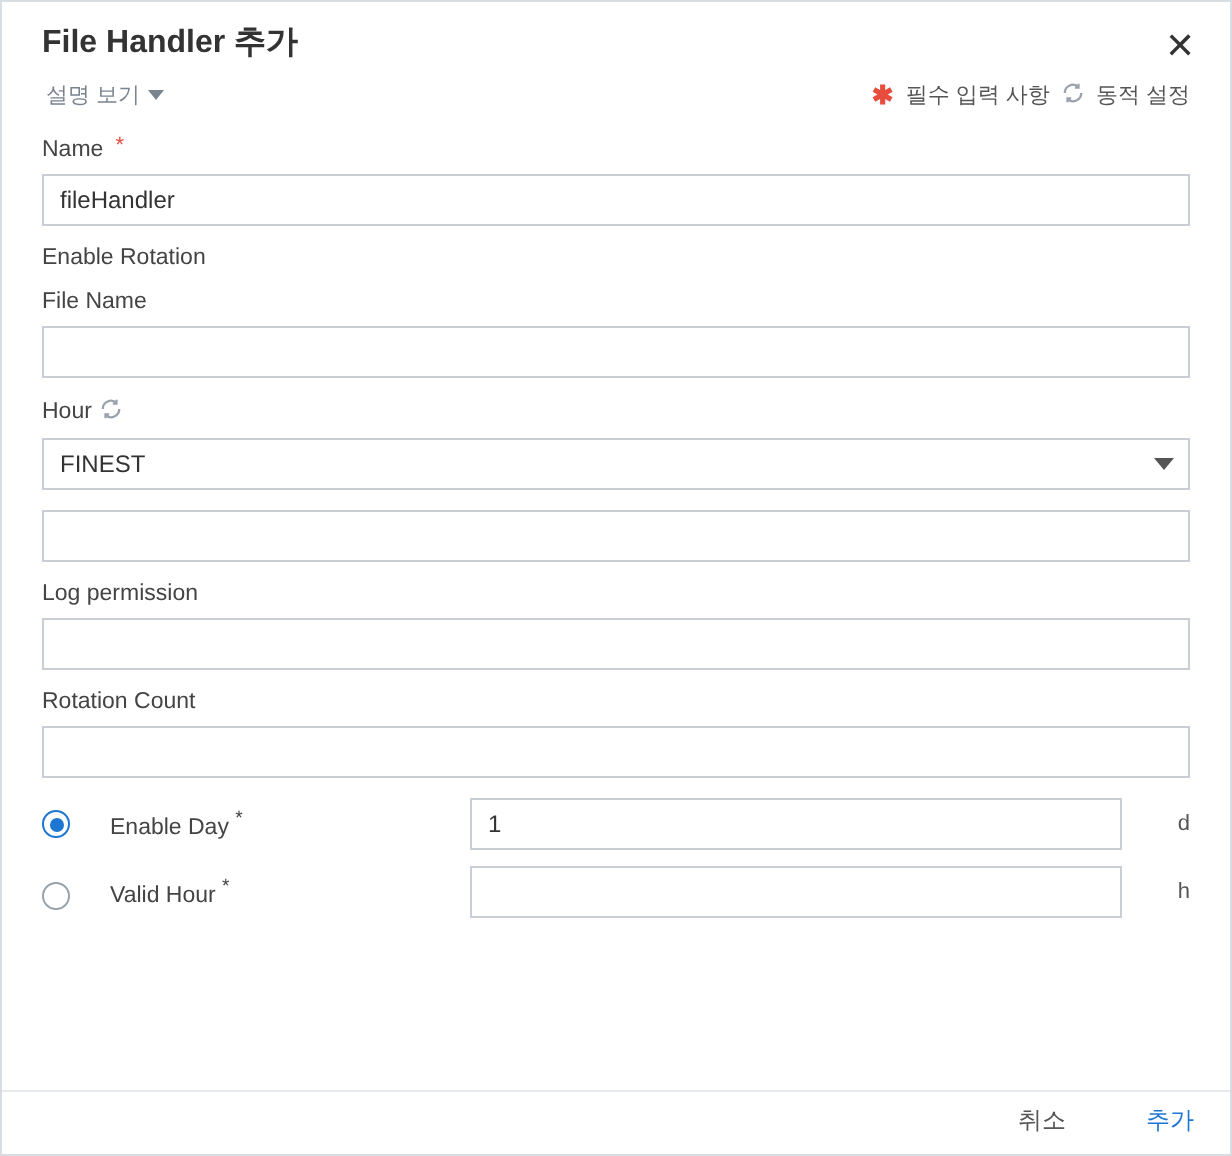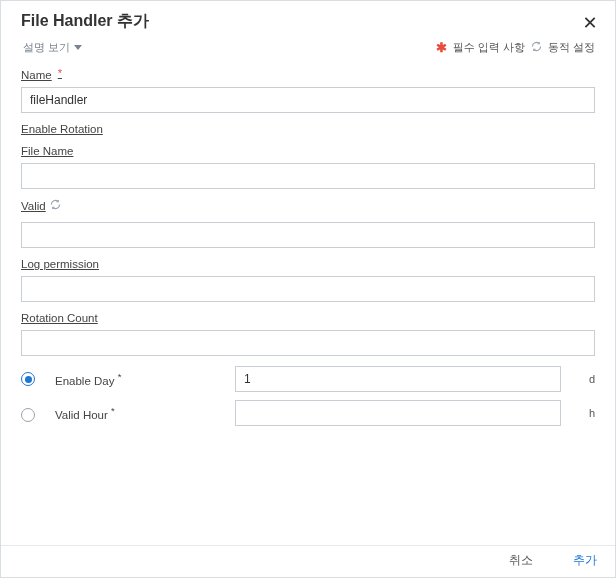--- a/index.html
+++ b/index.html
@@ -71,21 +71,20 @@
     flex:1;
   }
   .field { margin-bottom: 10px; }
   .label {
     font-size: 11.5px;
     color:#444;
     margin: 4px 0 6px 0;
     display:flex;
     align-items:center;
     gap:4px;
-    text-decoration:underline;
   }
   .label sup.req { color:#e74c3c; font-size:11px; margin-left:2px; position:relative; top:-2px;}
   .text-input {
     width: 100%;
     height: 26px;
     border: 1px solid #c8ced4;
     border-radius: 0;
     padding: 0 8px;
     font-size: 12px;
     color:#333;
@@ -174,30 +173,34 @@
       <div class="label">Enable Rotation</div>
     </div>
 
     <div class="field">
       <div class="label">File Name</div>
       <input class="text-input" type="text" value="" style="">
     </div>
 
     <div class="field">
       <div class="label">
-        <span>Valid</span>
+        <span>Hour</span>
         <span class="dyn-icon">
           <svg class="dyn-svg" viewBox="0 0 24 24" fill="none" stroke="#9aa3ad" stroke-width="2.5">
             <path d="M3 12a9 9 0 0 1 15-6.7"></path>
               <polyline points="18 2 18 6 14 6"></polyline>
             <path d="M21 12a9 9 0 0 1-15 6.7"></path>
               <polyline points="6 22 6 18 10 18"></polyline>
           </svg>
         </span>
       </div>
+      <div class="select-wrap">
+        <input class="text-input" type="text" readonly="" value="FINEST" style="">
+        <span class="select-caret"></span>
+      </div>
     </div>
 
     <div class="field">
       <input class="text-input" type="text" value="" style="">
     </div>
 
     <div class="field">
       <div class="label">Log permission</div>
       <input class="text-input" type="text" value="" style="">
     </div>

